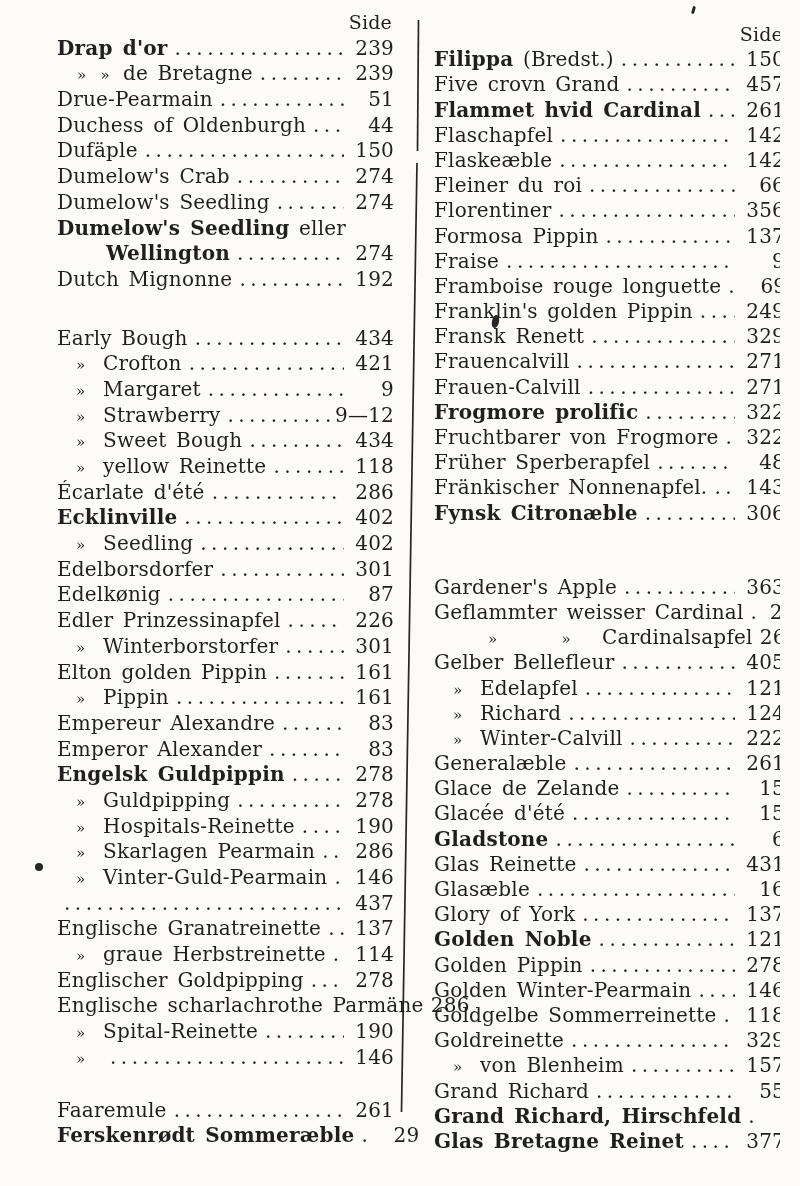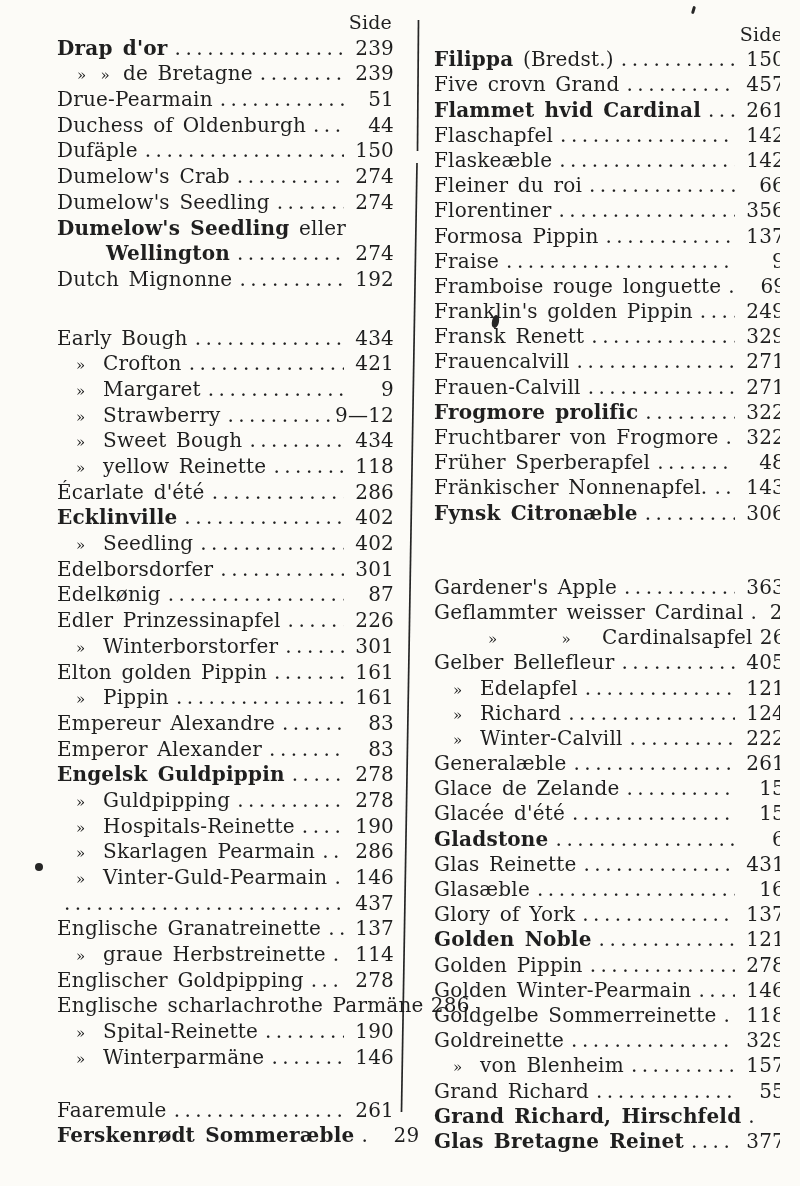--- a/index.html
+++ b/index.html
@@ -280,21 +280,20 @@
           <span class="pg">286</span>
         </div>
         <div class="row">
           <span class="pre pre-s">»</span>
           <span class="t">Spital-Reinette</span>
           <span class="leader"></span>
           <span class="pg">190</span>
         </div>
         <div class="row">
           <span class="pre pre-s">»</span>
-          <span class="t">Winterparmäne</span>
           <span class="leader"></span>
           <span class="pg">146</span>
         </div>
         <div class="gap" style="height: 27px;"></div>
         <div class="row">
           <span class="t">Faaremule</span>
           <span class="leader"></span>
           <span class="pg">261</span>
         </div>
         <div class="row">

